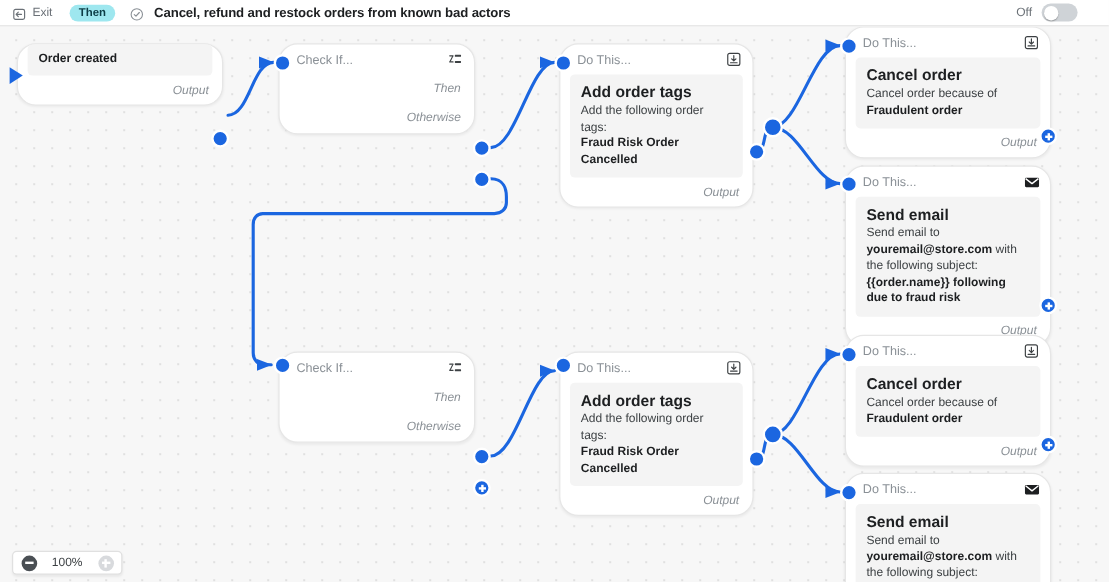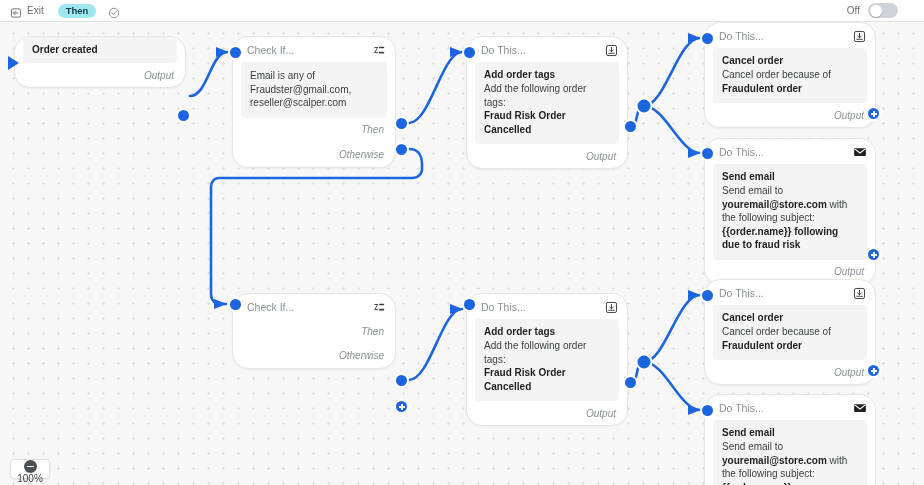--- a/index.html
+++ b/index.html
@@ -83,21 +83,21 @@
     font-size: 10.5px; color: #8a9096;
   }
   .node-head-icon { margin-left: auto; width: 13px; height: 13px; display:block; }
   .node-body {
     background: #f4f4f4;
     border-radius: 4px;
     margin: 0 8px;
     padding: 7px 9px 8px 9px;
   }
   .body-title {
-    font-size: 10px; font-weight: bold; color: #1d1f21;
+    font-size: 13px; font-weight: bold; color: #1d1f21;
     margin-bottom: 2px;
   }
   .body-text {
     font-size: 10px; color: #3c4043; line-height: 13.5px;
   }
   .body-text b { font-weight: bold; color: #1d1f21; }
   .single-line {
     font-size: 10px; font-weight: bold; color: #1d1f21;
   }
   .port-row {
@@ -140,21 +140,20 @@
 
   
   .zoomctl {
     position: absolute; left: 10px; bottom: 6px;
     height: 20px; display: flex; align-items: center;
     background: #ffffff;
     border: 1px solid #e0e0e0;
     border-radius: 4px;
     z-index: 30;
     box-shadow: 0 1px 2px rgba(0,0,0,.06);
-    flex-direction: column;
   }
   .zoom-btn {
     width: 26px; height: 20px;
     display: flex; align-items: center; justify-content: center;
     cursor: pointer;
   }
   .circ {
     width: 13px; height: 13px; border-radius: 50%;
     position: relative;
   }
@@ -185,20 +184,21 @@
 
   <span class="draft-badge">Then</span>
 
   <span class="check-circle">
     <svg viewBox="0 0 16 16" width="12" height="12">
       <circle cx="8" cy="8" r="6.3" fill="none" stroke="#8a9096" stroke-width="1.2"></circle>
       <path d="M5.2 8.2 L7.1 10 L10.8 5.9" fill="none" stroke="#8a9096" stroke-width="1.3" stroke-linecap="round" stroke-linejoin="round"></path>
     </svg>
   </span>
 
+  <span class="flow-title">Cancel, refund and restock orders from known bad actors</span>
 
   <div class="toggle-group">
     <span class="toggle-label">Off</span>
     <span class="toggle-track">
       <span class="toggle-knob"></span>
     </span>
   </div>
 </div>
 
 <div class="canvas">
@@ -253,23 +253,20 @@
     <div class="node-head">
       <span class="node-head-title">Check If...</span>
       <span class="node-head-icon">
         <svg viewBox="0 0 16 16" width="13" height="13">
           <path d="M2.2 4.3 L5.6 4.3 M2.2 10.6 L5.6 10.6" stroke="#3c4043" stroke-width="1.2" stroke-linecap="round"></path>
           <path d="M2.4 10.4 L5.4 4.5" stroke="#3c4043" stroke-width="1.1"></path>
           <rect x="7.4" y="3.3" width="6.4" height="2" rx="0.6" fill="#3c4043"></rect>
           <rect x="7.4" y="9.6" width="6.4" height="2" rx="0.6" fill="#3c4043"></rect>
         </svg>
       </span>
-    </div>
-    <div class="node-body">
-      <div class="body-text">Email is any of Fraudster@gmail.com, reseller@scalper.com</div>
     </div>
     <div class="port-row">
       <span class="port-label">Then</span>
     </div>
     <div class="port-row" style="height:25px;">
       <span class="port-label">Otherwise</span>
     </div>
   </div>
   <span class="port-dot" style="left:228px; top:23px;"></span>
   <span class="port-dot" style="left:394px; top:94px;"></span>

